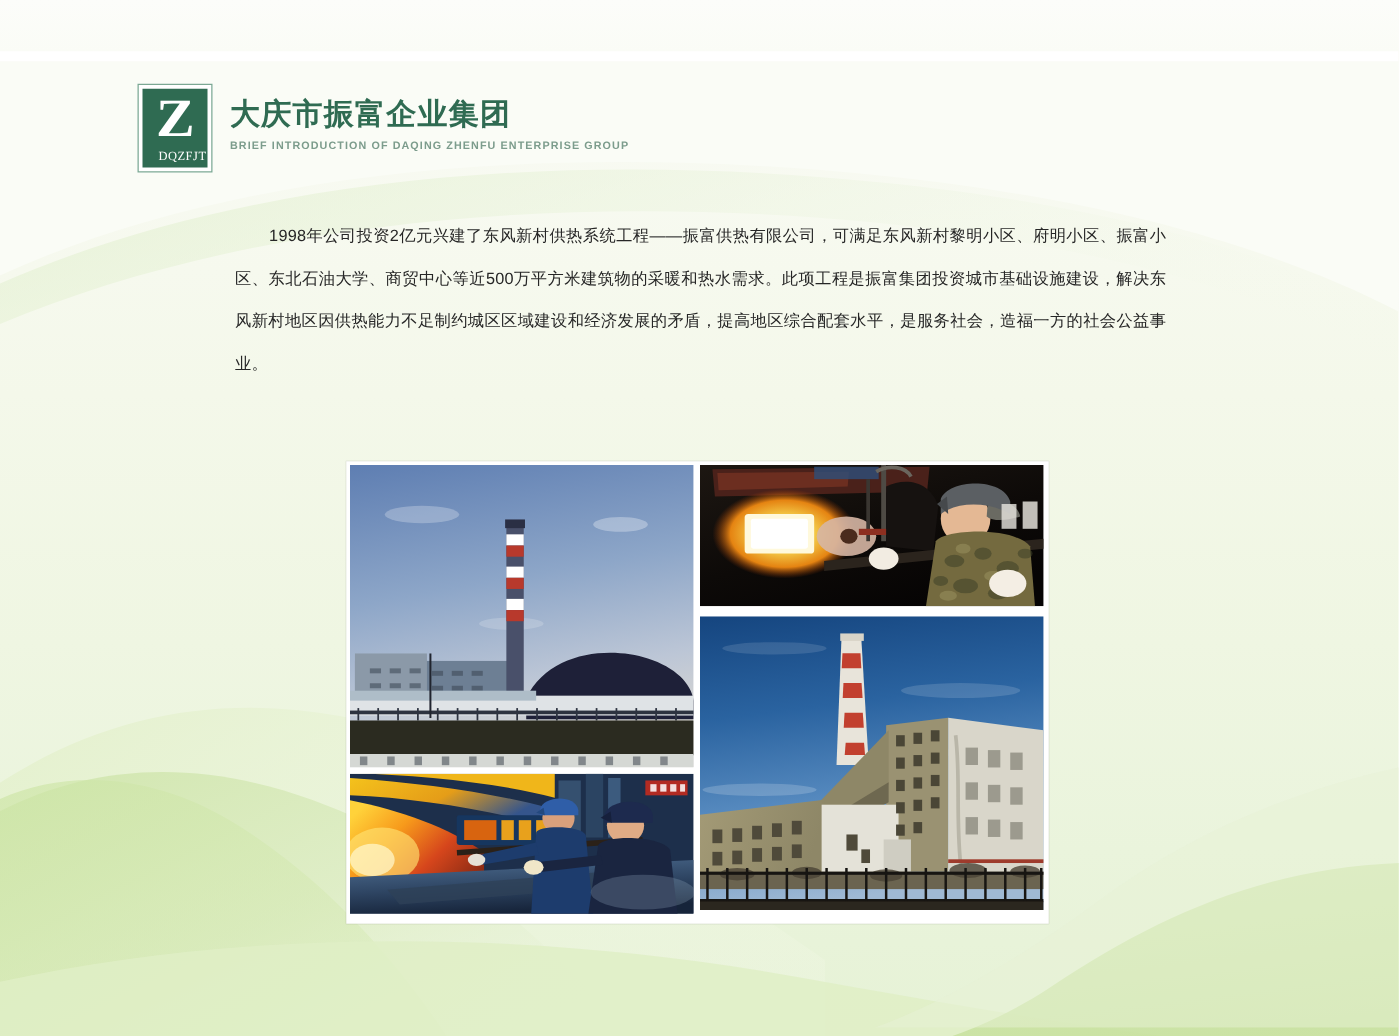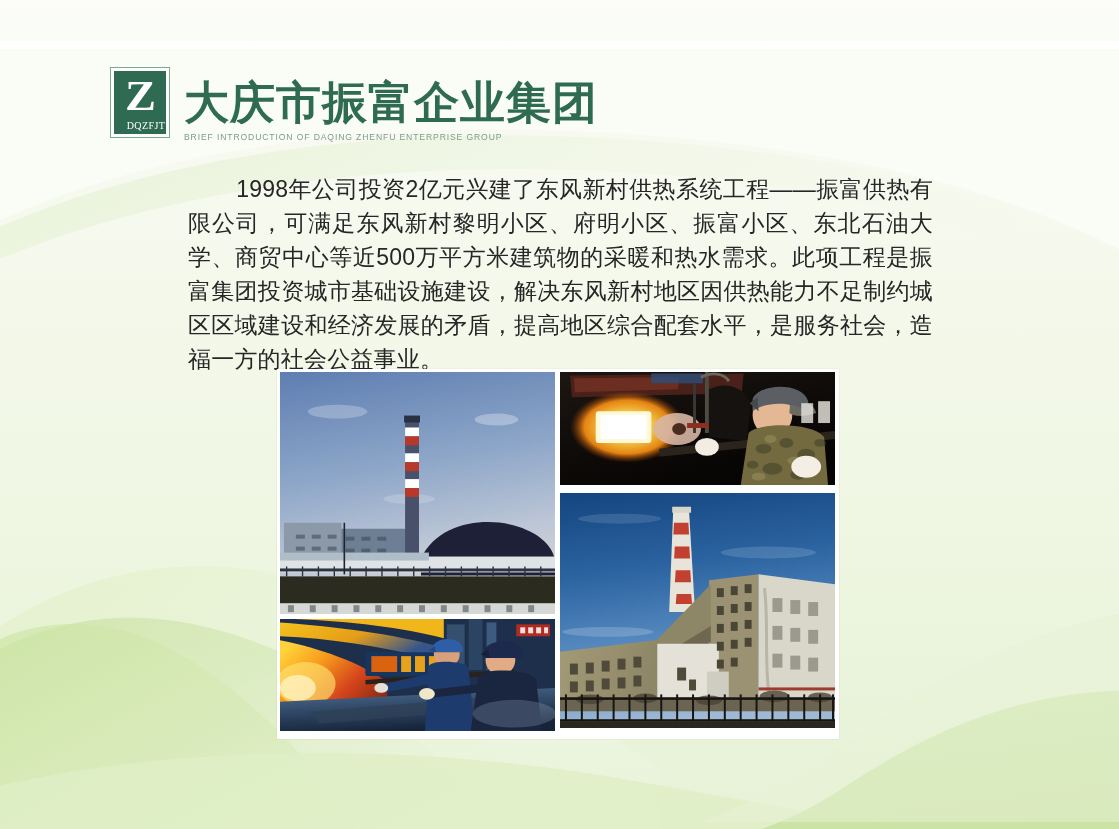--- a/index.html
+++ b/index.html
@@ -102,44 +102,44 @@
     letter-spacing: .4px;
   }
   .brand-text {
     margin-left: 14px;
     padding-top: 13px;
   }
   .brand-title {
     color: #2f6b52;
     font-family: "Liberation Sans", "DejaVu Sans", sans-serif;
     font-weight: 700;
-    font-size: 45px;
+    font-size: 24px;
     line-height: 1;
     letter-spacing: 1px;
     white-space: nowrap;
   }
   .brand-sub {
     margin-top: 7px;
     color: #7c9c8c;
     font-family: "Liberation Sans", "DejaVu Sans", sans-serif;
-    font-weight: 400;
+    font-weight: 700;
     font-size: 8.6px;
     letter-spacing: .88px;
     white-space: nowrap;
   }
 
   
   .body-copy {
     position: absolute;
     left: 188px;
     top: 172px;
     width: 745px;
     color: #262626;
     font-family: "Liberation Sans", "DejaVu Sans", sans-serif;
-    font-size: 23px;
+    font-size: 13px;
     line-height: 34px;
     text-align: justify;
     text-justify: inter-character;
     text-indent: 2.1em;
     letter-spacing: .2px;
   }
 
   
   .collage {
     position: absolute;

